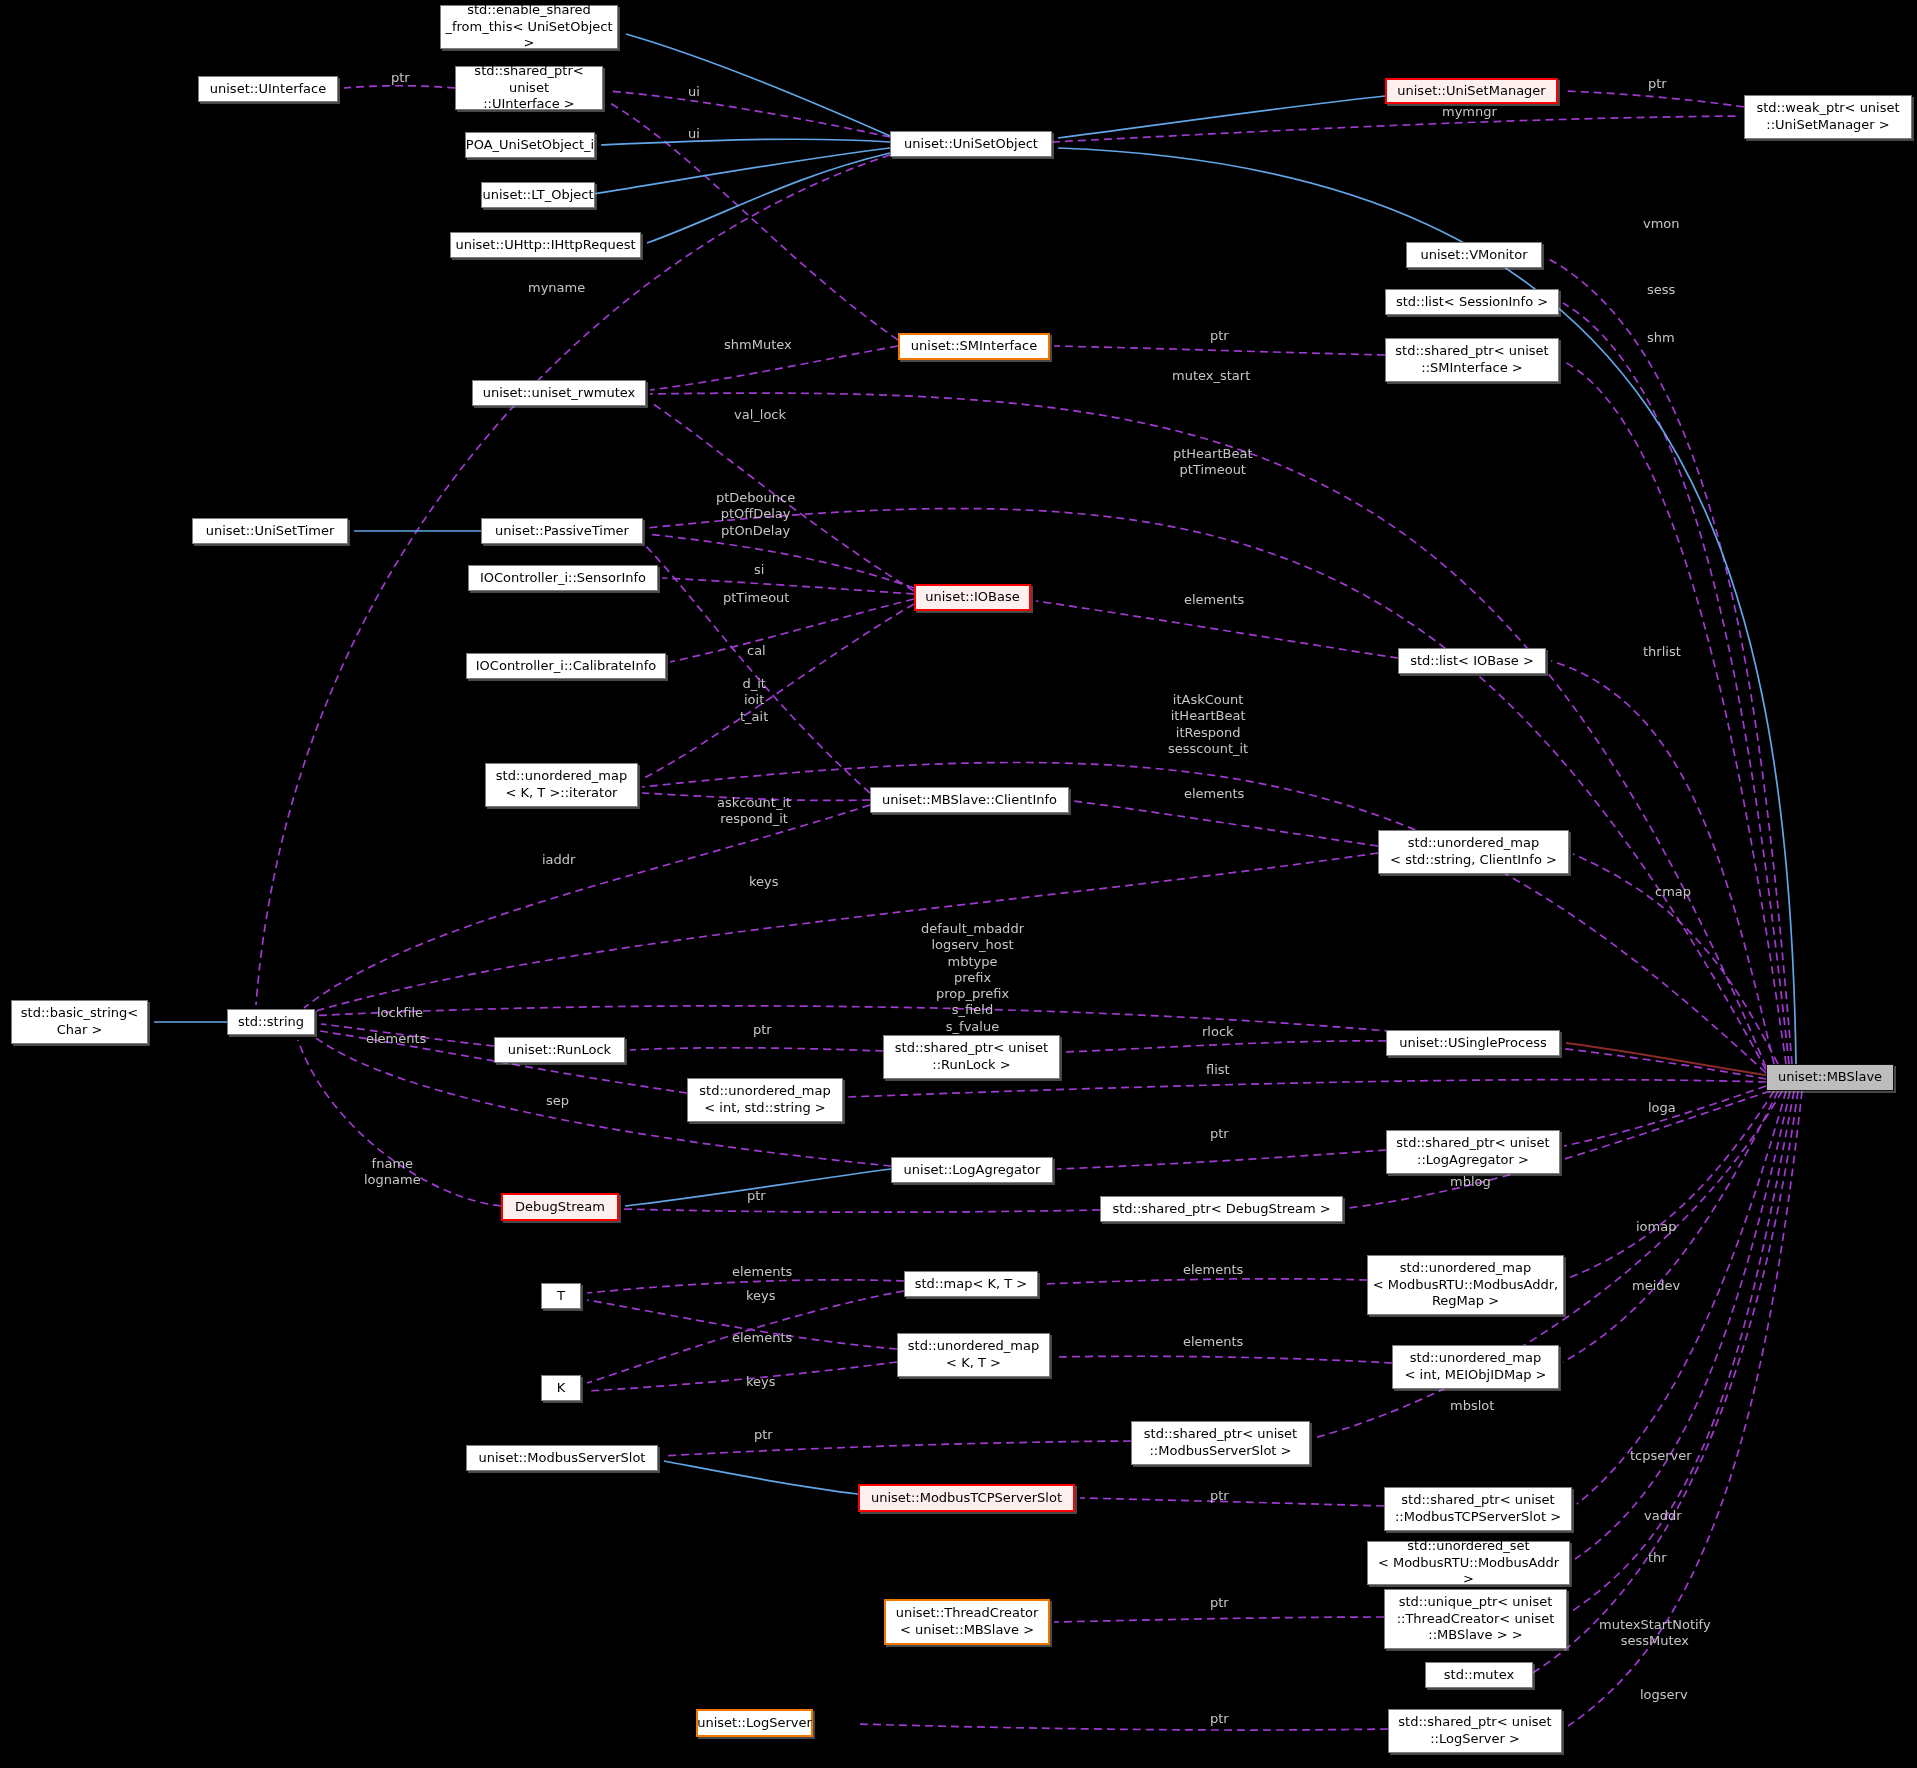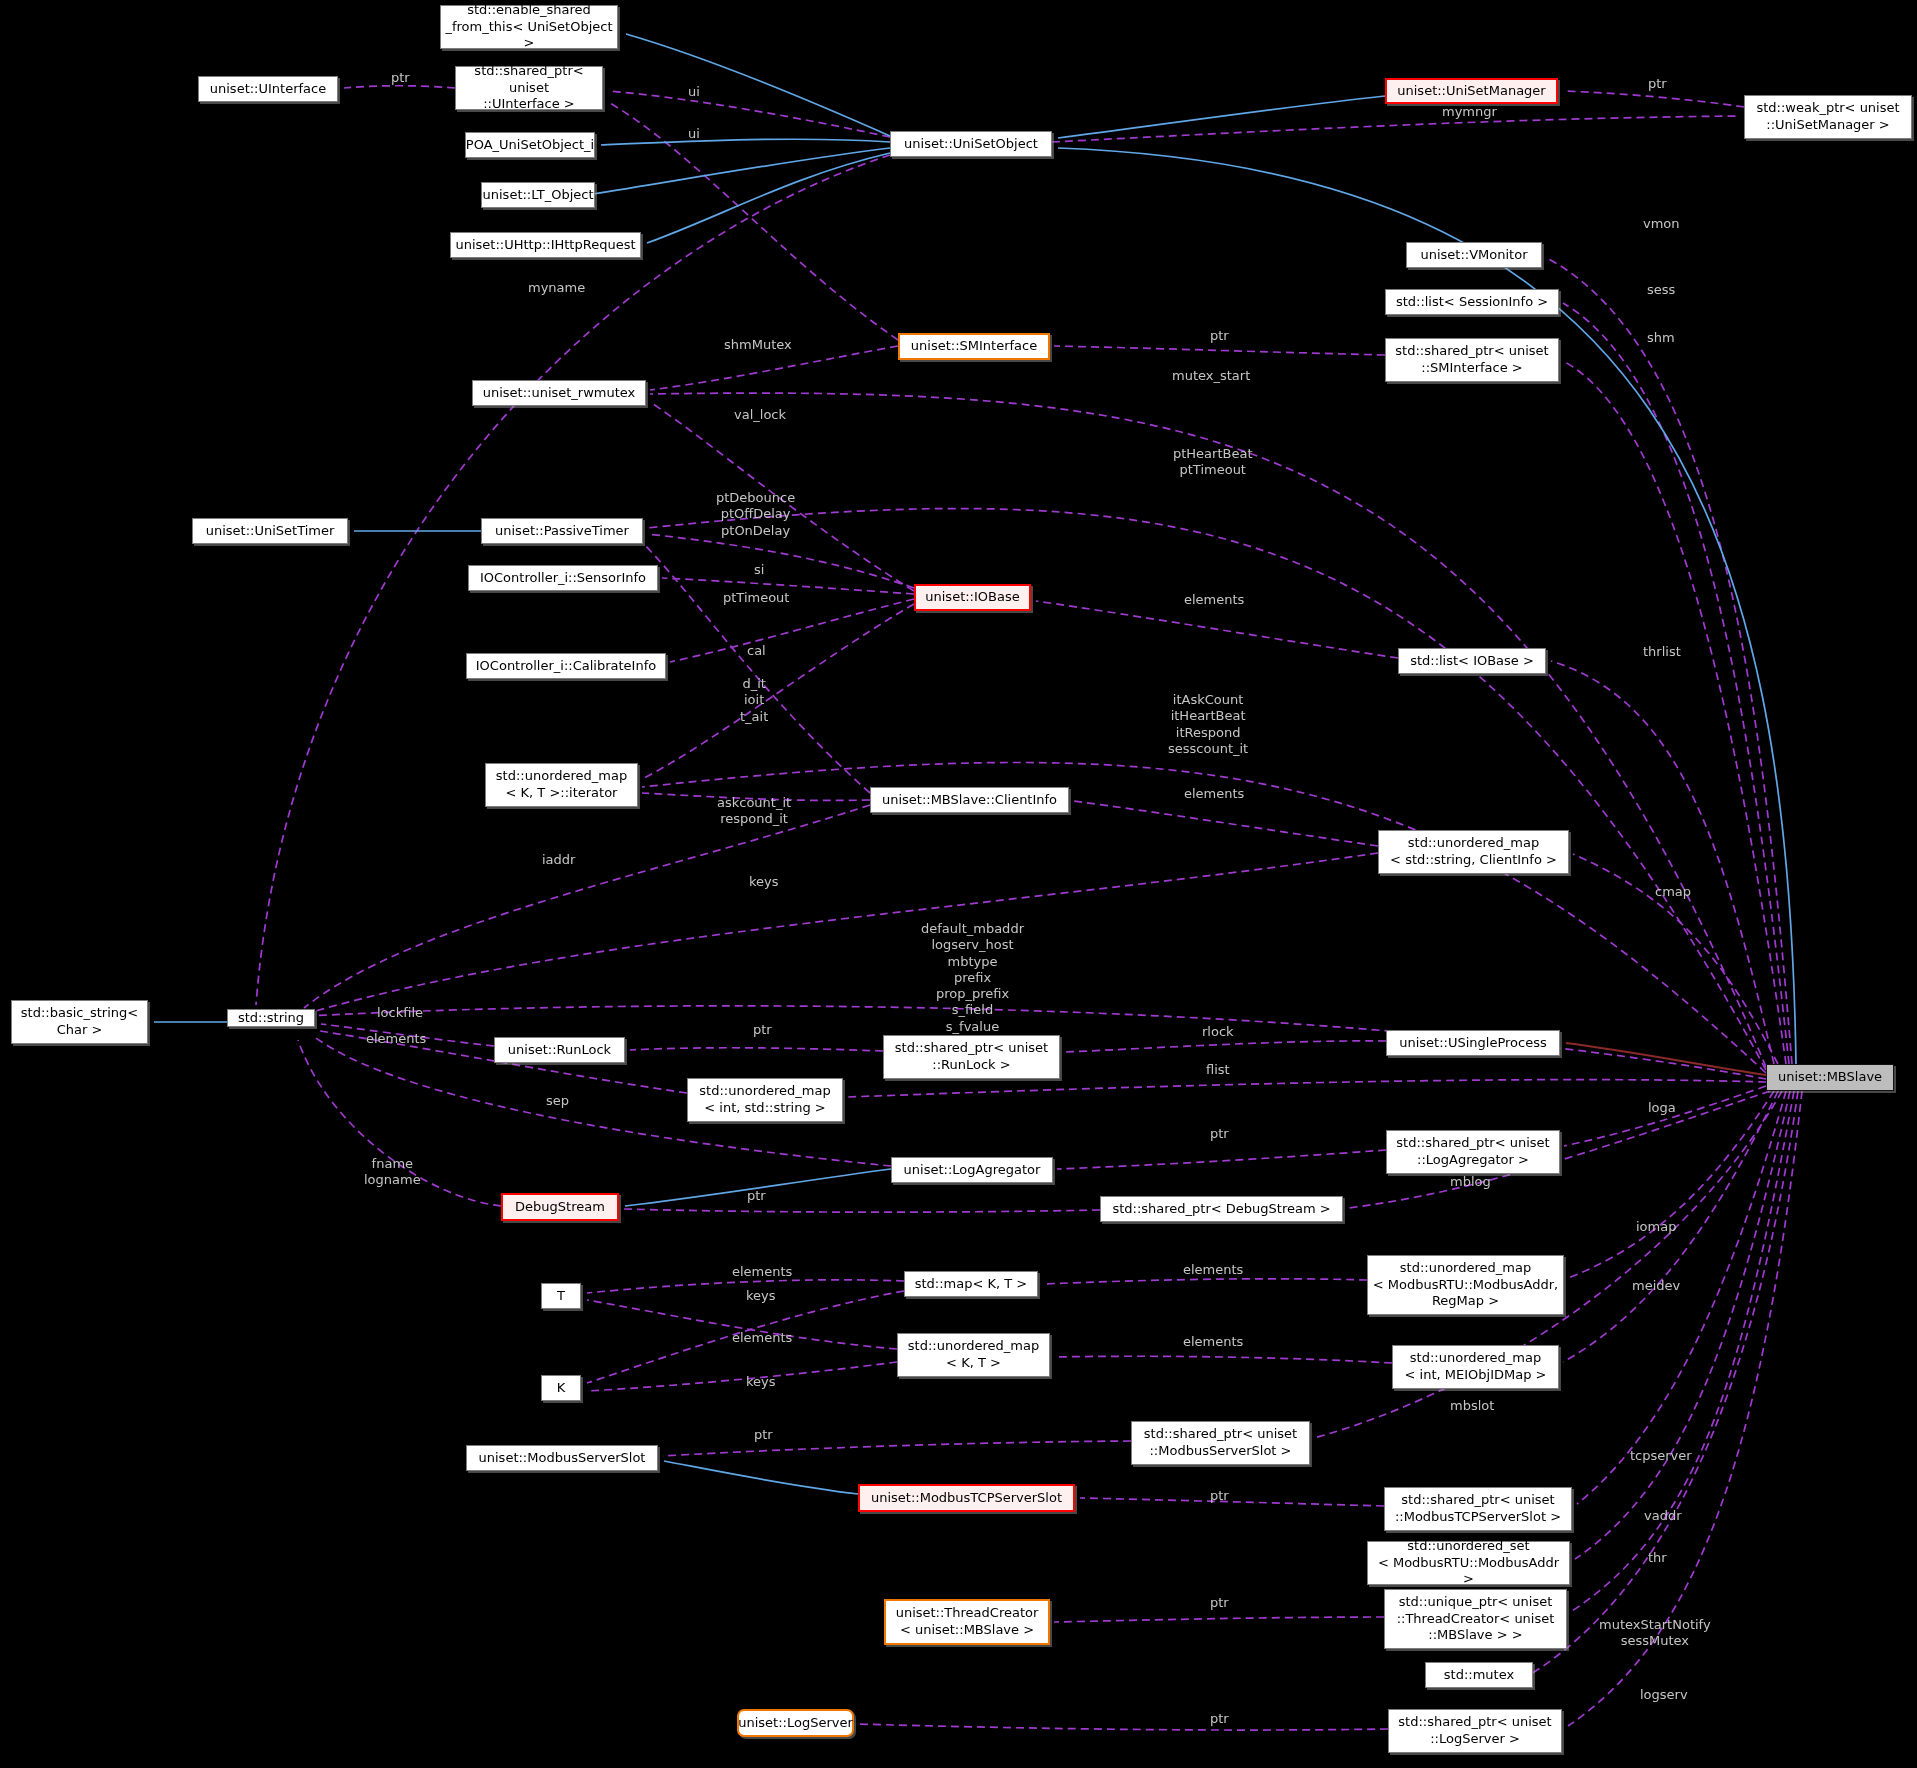--- a/index.html
+++ b/index.html
@@ -213,21 +213,21 @@
     <div class="node red" style="left: 914px; top: 584px; width: 117px; height: 27px;">uniset::IOBase</div>
     <div class="node" style="left: 466px; top: 653px; width: 200px; height: 26px;">IOController_i::CalibrateInfo</div>
     <div class="node" style="left: 1398px; top: 648px; width: 148px; height: 26px;">std::list&lt; IOBase &gt;</div>
     <div class="node" style="left: 485px; top: 763px; width: 153px; height: 44px;">std::unordered_map
 &lt; K, T &gt;::iterator</div>
     <div class="node" style="left: 870px; top: 787px; width: 199px; height: 26px;">uniset::MBSlave::ClientInfo</div>
     <div class="node" style="left: 1378px; top: 830px; width: 191px; height: 44px;">std::unordered_map
 &lt; std::string, ClientInfo &gt;</div>
     <div class="node" style="left: 11px; top: 1000px; width: 137px; height: 44px;">std::basic_string&lt;
 Char &gt;</div>
-    <div class="node" style="left: 227px; top: 1009px; width: 88px; height: 18px;">std::string</div>
+    <div class="node" style="left: 227px; top: 1009px; width: 88px; height: 26px;">std::string</div>
     <div class="node" style="left: 494px; top: 1037px; width: 131px; height: 26px;">uniset::RunLock</div>
     <div class="node" style="left: 883px; top: 1035px; width: 177px; height: 44px;">std::shared_ptr&lt; uniset
 ::RunLock &gt;</div>
     <div class="node" style="left: 1386px; top: 1030px; width: 174px; height: 26px;">uniset::USingleProcess</div>
     <div class="node target" style="left: 1766px; top: 1064px; width: 128px; height: 27px;">uniset::MBSlave</div>
     <div class="node" style="left: 687px; top: 1078px; width: 156px; height: 44px;">std::unordered_map
 &lt; int, std::string &gt;</div>
     <div class="node" style="left: 891px; top: 1157px; width: 162px; height: 26px;">uniset::LogAgregator</div>
     <div class="node" style="left: 1386px; top: 1130px; width: 174px; height: 44px;">std::shared_ptr&lt; uniset
 ::LogAgregator &gt;</div>
@@ -250,16 +250,16 @@
     <div class="node" style="left: 1384px; top: 1487px; width: 188px; height: 44px;">std::shared_ptr&lt; uniset
 ::ModbusTCPServerSlot &gt;</div>
     <div class="node" style="left: 1367px; top: 1541px; width: 203px; height: 44px;">std::unordered_set
 &lt; ModbusRTU::ModbusAddr &gt;</div>
     <div class="node orange" style="left: 884px; top: 1599px; width: 166px; height: 46px;">uniset::ThreadCreator
 &lt; uniset::MBSlave &gt;</div>
     <div class="node" style="left: 1384px; top: 1589px; width: 183px; height: 60px;">std::unique_ptr&lt; uniset
 ::ThreadCreator&lt; uniset
 ::MBSlave &gt; &gt;</div>
     <div class="node" style="left: 1425px; top: 1662px; width: 108px; height: 26px;">std::mutex</div>
-    <div class="node orange" style="left: 737px; top: 1709px; width: 117px; height: 28px; border-radius: 7px;">uniset::LogServer</div>
+    <div class="node orange" style="left: 696px; top: 1709px; width: 117px; height: 28px;">uniset::LogServer</div>
     <div class="node" style="left: 1388px; top: 1709px; width: 174px; height: 44px;">std::shared_ptr&lt; uniset
 ::LogServer &gt;</div>
   </div>
 
 </body></html>

